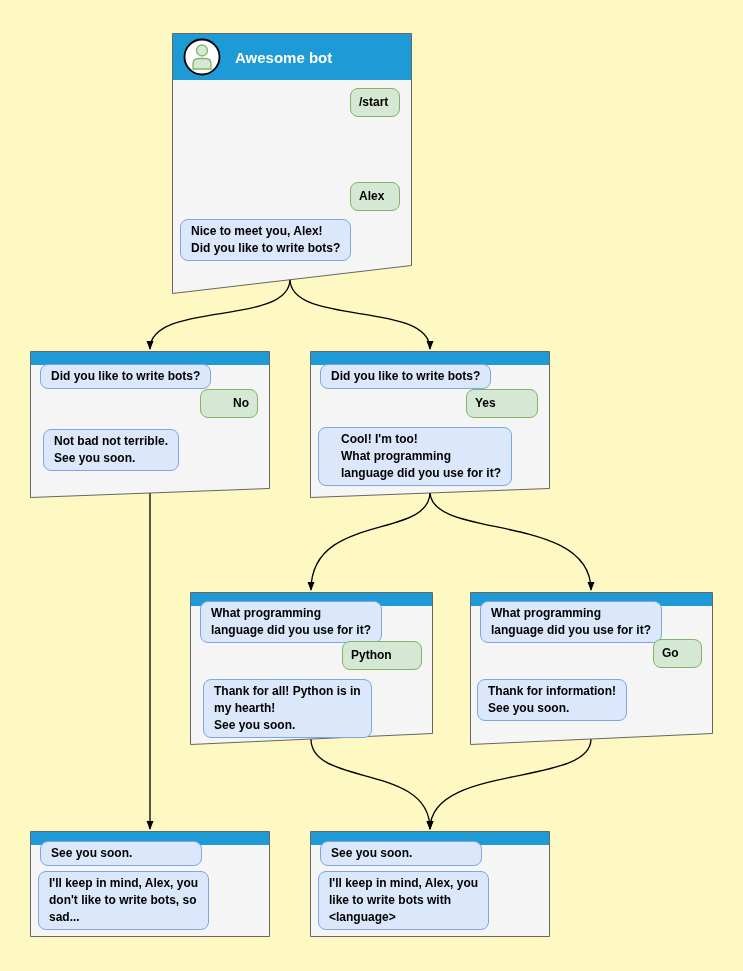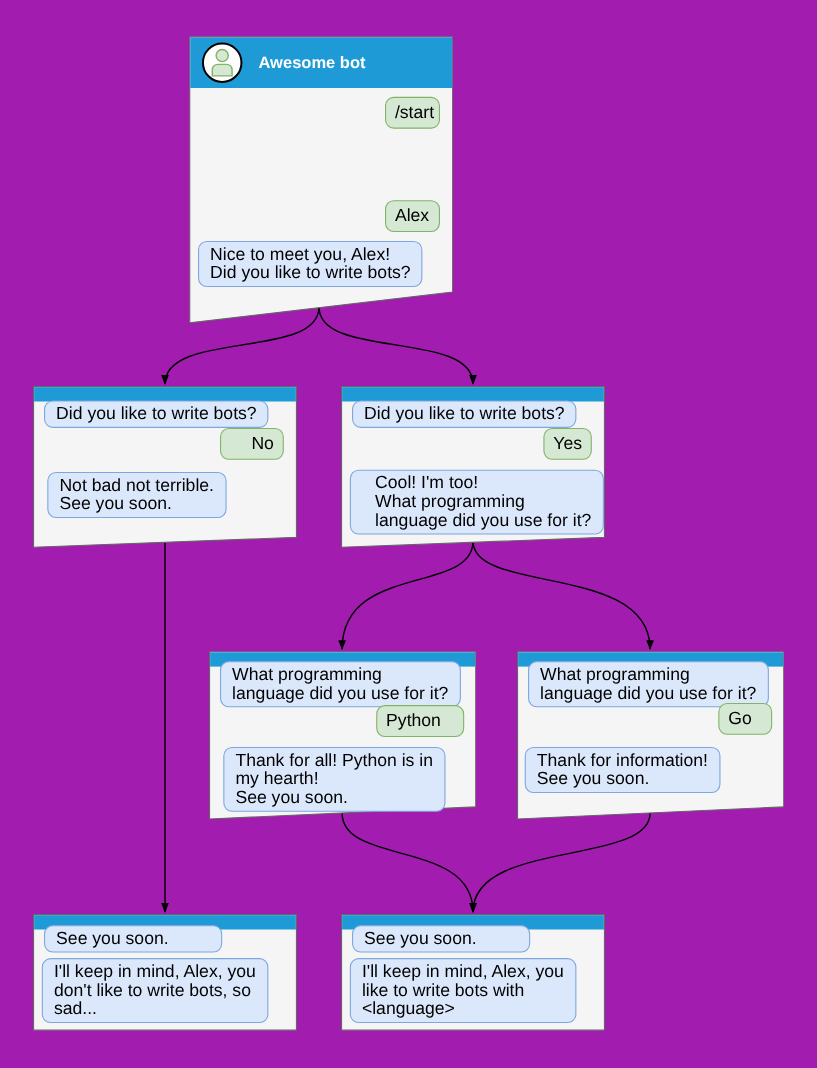--- a/index.html
+++ b/index.html
@@ -1,37 +1,37 @@
 <!DOCTYPE html>
 <html><head>
 <meta charset="utf-8">
 <style>
   html,body { margin:0; padding:0; background:#ffffff; }
   .canvas {
-    position:relative; width:743px; height:971px; background:#a21caf;
+    position:relative; width:743px; height:971px; background:#fef9c3;
     font-family:"Liberation Sans", sans-serif; color:#000;
     overflow:hidden;
   }
   .edges { position:absolute; left:0; top:0; width:743px; height:971px; pointer-events:none; }
   .window { position:absolute; }
   .frame { position:absolute; left:0; top:0; }
   .frame-path { fill:#f5f5f5; stroke:#666666; stroke-width:1; }
   .header-lg {
     position:absolute; left:1px; right:1px; top:1px; height:46px;
     background:#1e9ad7; display:flex; align-items:center;
   }
   .titlebar {
     position:absolute; left:1px; right:1px; top:1px; height:13px;
     background:#1e9ad7;
   }
   .avatar { margin-left:10px; width:38px; height:38px; display:block; }
   .title { margin-left:14px; color:#ffffff; font-weight:bold; font-size:15px; }
   .bubble {
-    position:absolute; font-size:16px; line-height:17px;
-    white-space:pre-line; border-radius:8px; box-sizing:border-box;
+    position:absolute; font-size:12px; line-height:17px;
+    white-space:pre-line; border-radius:8px; box-sizing:border-box;font-weight:bold;
   }
   .bubble.bot  { background:#dbe8fc; border:1px solid #7ea6e0; padding:3px 10px; }
   .bubble.user { background:#d5e8d4; border:1px solid #82b366; padding:5px 8px; }
 </style>
 </head>
 <body>
 
 <div class="canvas">
 
   <svg class="edges">
@@ -81,21 +81,21 @@
     <div class="bubble bot" style="top:78px; left:13px;">Not bad not terrible.
 See you soon.</div>
   </div>
 
   <div class="window" style="left:310px; top:351px; width:240px; height:147px;">
     <svg class="frame" width="240" height="147">
       <path class="frame-path" d="M0.5,0.5 L239.5,0.5 L239.5,137.5 L0.5,146.5 Z"></path>
     </svg>
     <div class="titlebar"></div>
     <div class="bubble bot" style="top:13px; left:10px;">Did you like to write bots?</div>
-    <div class="bubble user" style="top:38px; right:12px; width:44px;">Yes</div>
+    <div class="bubble user" style="top:38px; right:12px; width:72px;">Yes</div>
     <div class="bubble bot" style="top:76px; left:8px;padding-left:22px;">Cool! I'm too!
 What programming
 language did you use for it?</div>
   </div>
 
   <div class="window" style="left:190px; top:592px; width:243px; height:153px;">
     <svg class="frame" width="243" height="153">
       <path class="frame-path" d="M0.5,0.5 L242.5,0.5 L242.5,141.5 L0.5,152.5 Z"></path>
     </svg>
     <div class="titlebar"></div>

